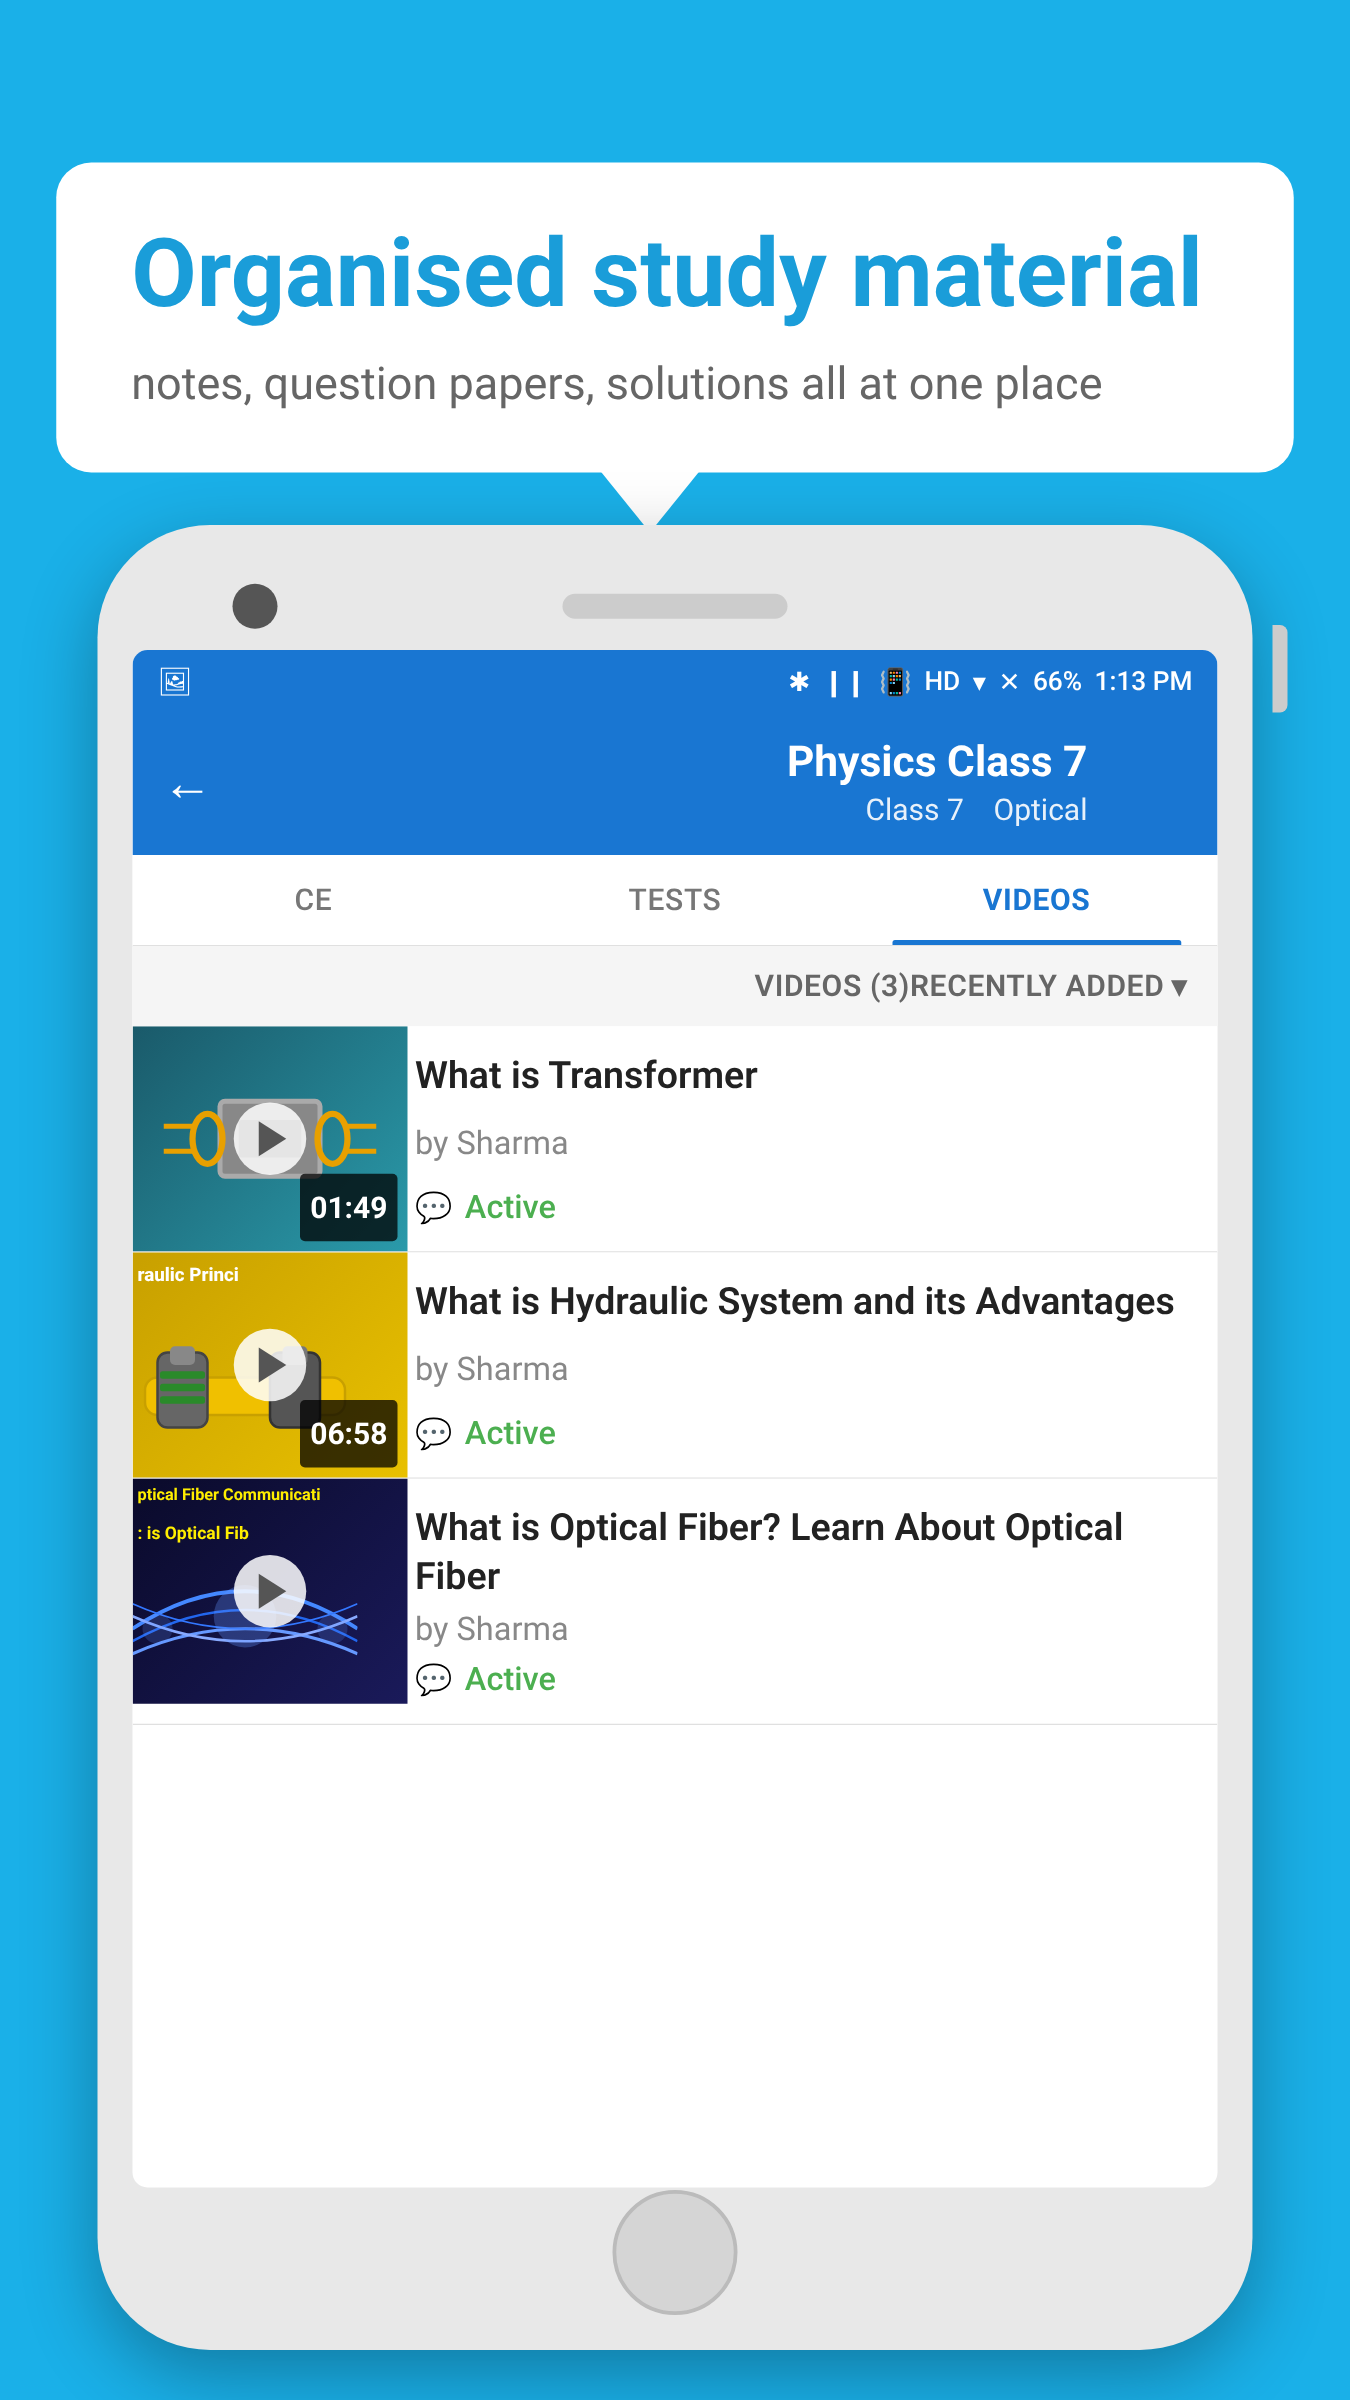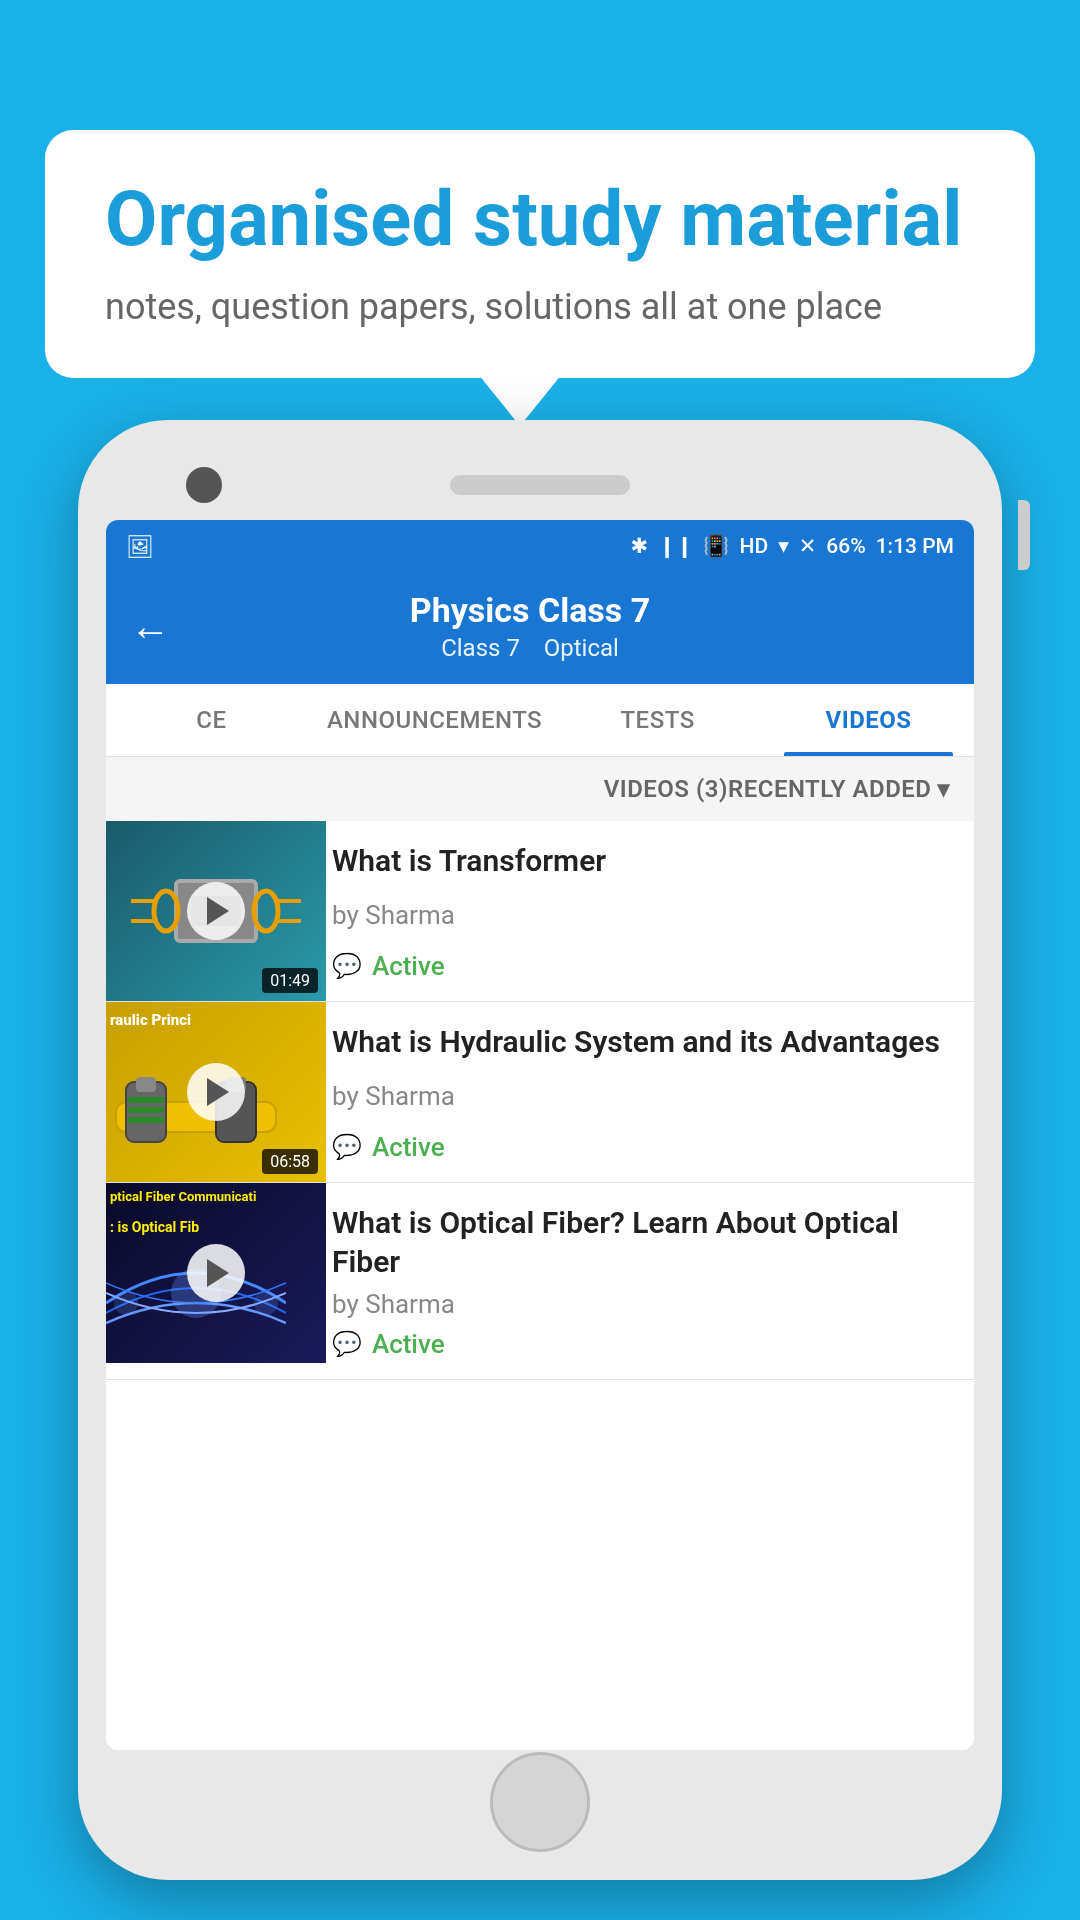--- a/index.html
+++ b/index.html
@@ -155,21 +155,21 @@
     .back-arrow {
       color: white;
       font-size: 40px;
       cursor: pointer;
       display: flex;
       align-items: center;
     }
     .header-text {
       color: white;
       flex: 1;
-      text-align: center;
+      text-align: right;
     }
     .header-title {
       font-size: 34px;
       font-weight: 700;
     }
     .header-breadcrumb {
       font-size: 24px;
       opacity: 0.9;
       margin-top: 4px;
     }
@@ -305,24 +305,24 @@
       border-bottom: 14px solid transparent;
       border-left: 22px solid #555;
       margin-left: 4px;
     }
     .video-duration {
       position: absolute;
       bottom: 8px;
       right: 8px;
       background: rgba(0,0,0,0.75);
       color: white;
-      font-size: 16px;
-      padding: 3px 8px;
+      font-size: 24px;
+      padding: 13px 8px;
       border-radius: 4px;
-      font-weight: 400;
+      font-weight: 700;
     }
     .video-info {
       flex: 1;
       padding: 20px 6px;
       display: flex;
       flex-direction: column;
       justify-content: space-between;
     }
     .video-title {
       font-size: 30px;
@@ -403,23 +403,20 @@
         </div>
       </div>
       <div style="width:60px;"></div>
     </div>
 
     <div class="tabs">
       <div class="tab">
         <span>CE</span>
       </div>
       <div class="tab">
-        <span>ANNOUNCEMENTS</span>
-      </div>
-      <div class="tab">
         <span>TESTS</span>
       </div>
       <div class="tab active">
         <span>VIDEOS</span>
       </div>
     </div>
 
     <div class="videos-header">
       <span class="videos-count">VIDEOS (3)</span>
       <span class="sort-btn">

